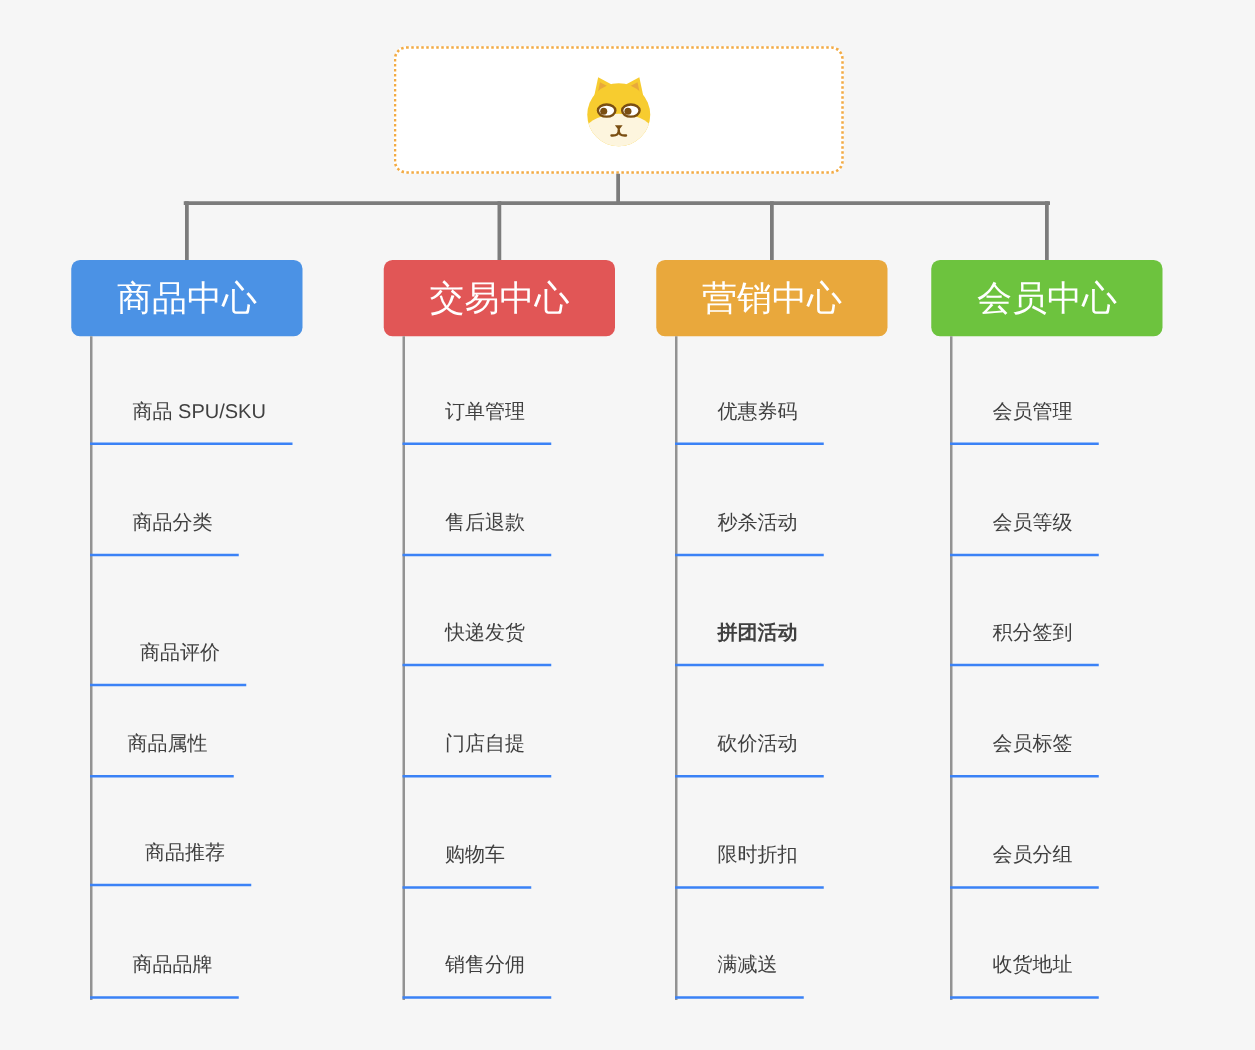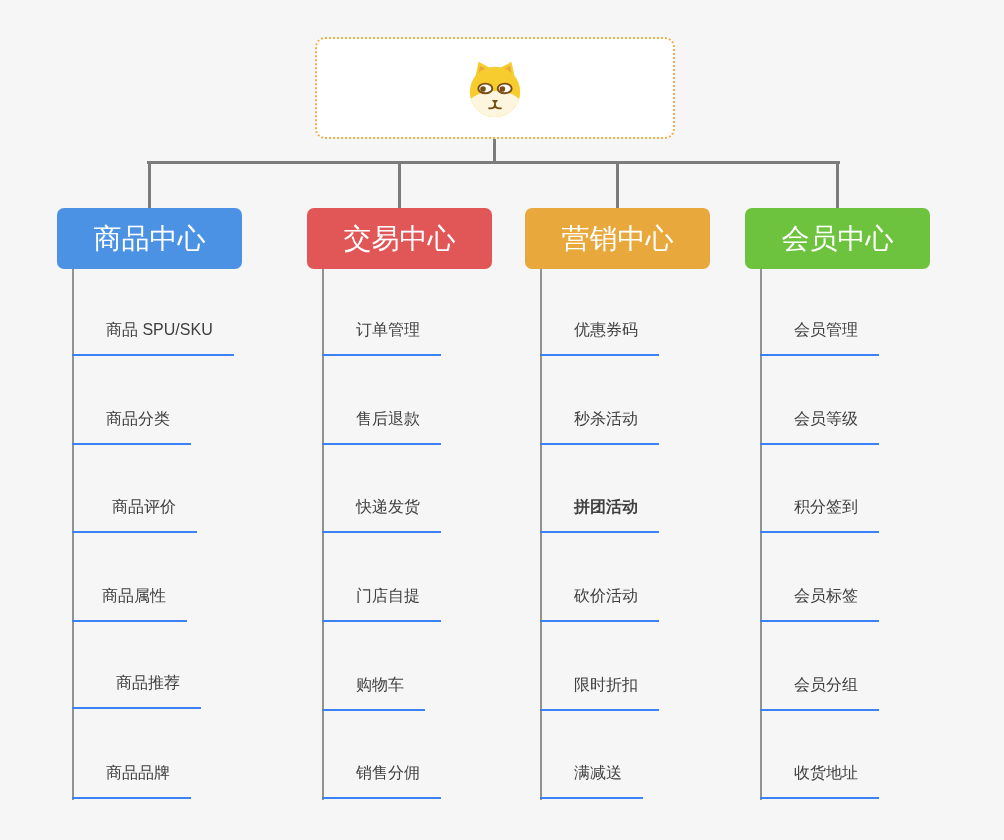--- a/index.html
+++ b/index.html
@@ -76,21 +76,21 @@
   <div class="connector hbar"></div>
 
   <div id="branches">
       <div class="connector drop" style="left: 148px;"></div>
       <div class="branch-node" style="left: 57px; background: rgb(75, 146, 229); align-items: center;">
         <span class="branch-label">商品中心</span>
       </div>
       <div class="spine" style="left: 72px;"></div>
       <div class="leaf" style="left: 72px; top: 312px;">商品 SPU/SKU</div>
       <div class="leaf" style="left: 72px; top: 401px;">商品分类</div>
-      <div class="leaf" style="left: 72px; top: 489px; padding-left: 40px;">商品评价</div>
+      <div class="leaf" style="left: 72px; top: 505px; padding-left: 40px;">商品评价</div>
       <div class="leaf" style="left: 72px; top: 578px; padding-left: 30px;">商品属性</div>
       <div class="leaf" style="left: 72px; top: 665px; padding-left: 44px;">商品推荐</div>
       <div class="leaf" style="left: 72px; top: 755px;">商品品牌</div>
       <div class="connector drop" style="left: 398px;"></div>
       <div class="branch-node" style="left: 307px; background: rgb(225, 86, 86);">
         <span class="branch-label">交易中心</span>
       </div>
       <div class="spine" style="left: 322px;"></div>
       <div class="leaf" style="left: 322px; top: 312px;">订单管理</div>
       <div class="leaf" style="left: 322px; top: 401px;">售后退款</div>

